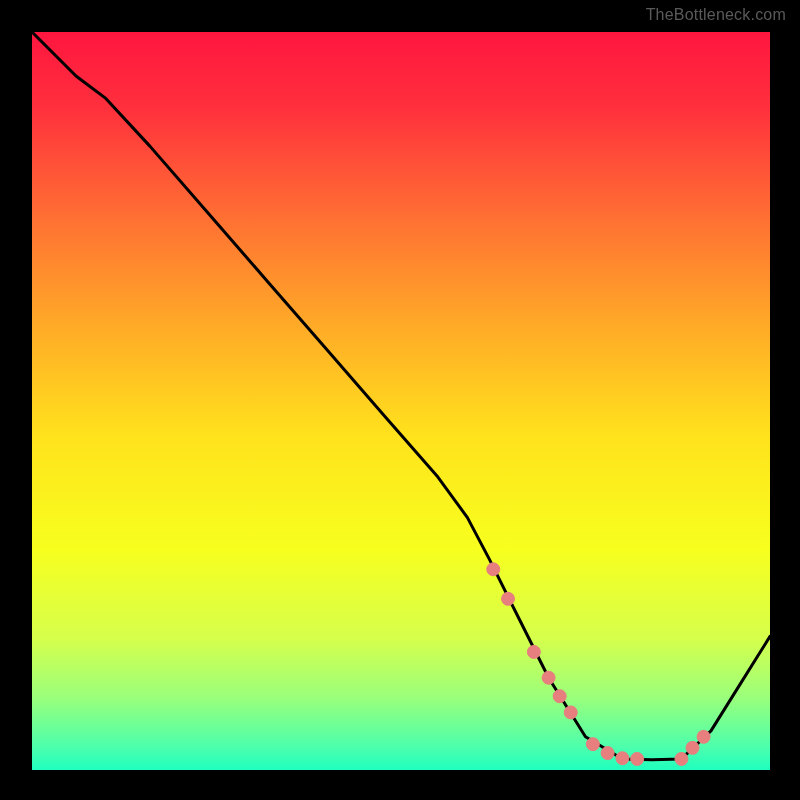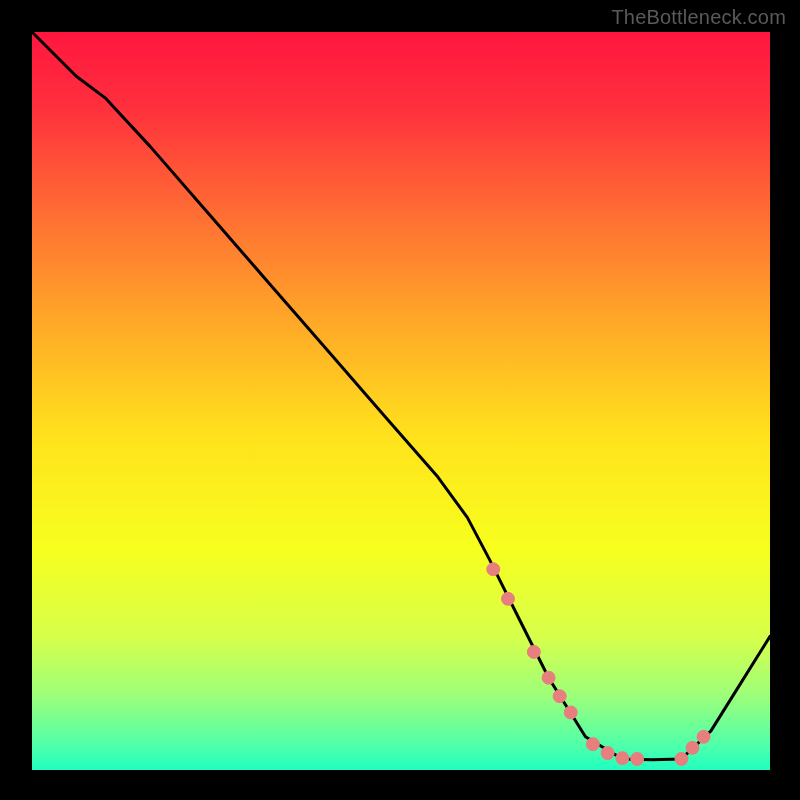--- a/index.html
+++ b/index.html
@@ -15,21 +15,21 @@
     position: relative;
     width: 800px;
     height: 800px;
     background: #000;
   }
   .watermark {
     position: absolute;
     top: 6px;
     right: 14px;
     color: #5a5a5a;
-    font-size: 20px;
+    font-size: 16px;
     letter-spacing: 0.2px;
     font-weight: 500;
     z-index: 5;
   }
   svg.plot {
     position: absolute;
     left: 0;
     top: 0;
     width: 800px;
     height: 800px;

